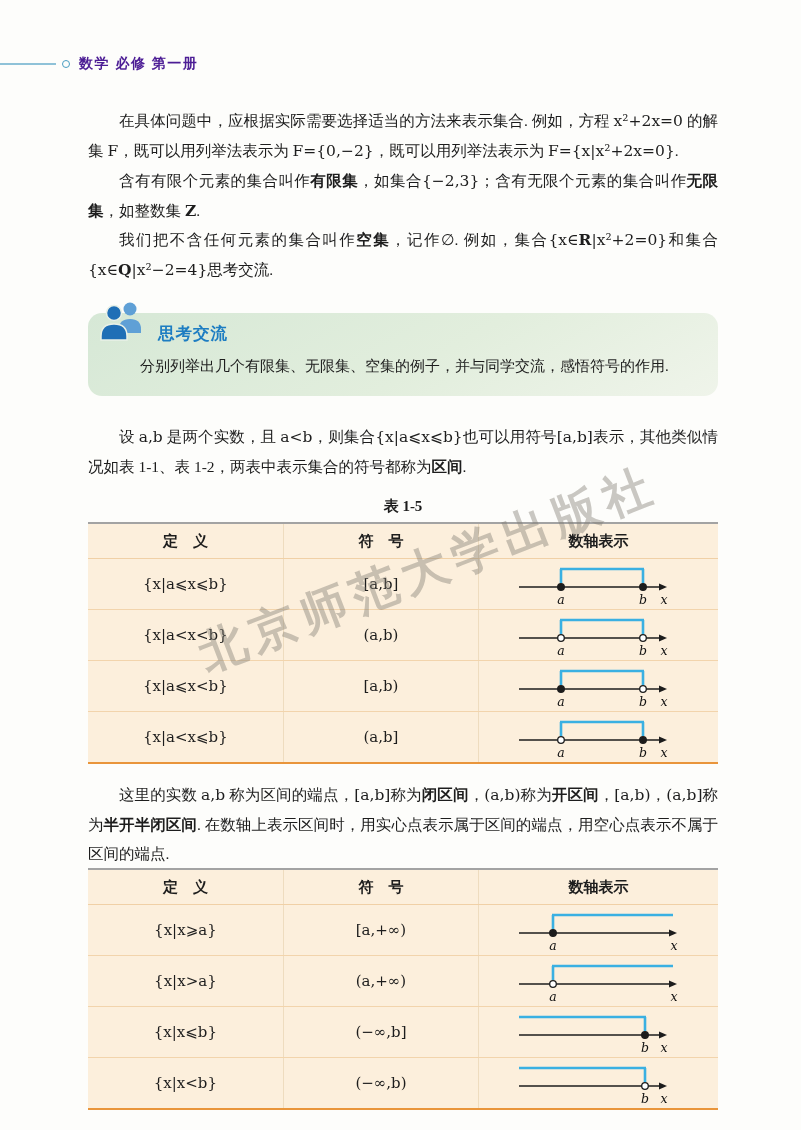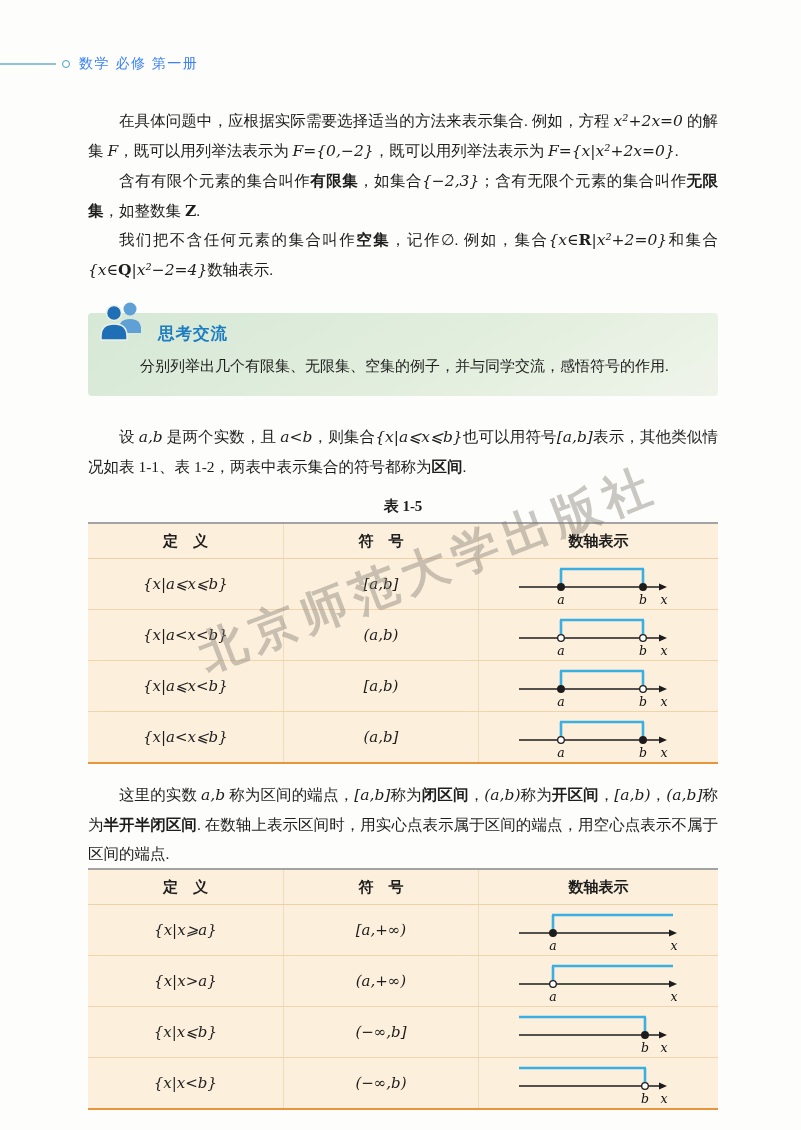--- a/index.html
+++ b/index.html
@@ -3,31 +3,31 @@
 <meta charset="utf-8">
 <style>
   html,body{margin:0;padding:0;width:801px;height:1130px;overflow:hidden;background:#fdfdfb;}
   body{font-family:"Liberation Serif","DejaVu Serif",serif;color:#1d1d1d;position:relative;}
   .content{padding:0 83px 0 88px;}
 
   
   .running-head{display:flex;align-items:center;padding-top:55px;}
   .rh-line{width:56px;height:2px;background:#8fc2d8;}
   .rh-dot{width:6px;height:6px;border:1.5px solid #4a9ec2;border-radius:50%;margin:0 9px 0 6px;background:#fdfdfb;}
-  .rh-title{color:#3b82f6;font-weight:normal;font-family:"Liberation Sans","DejaVu Sans",sans-serif;font-size:14px;letter-spacing:1.5px;}
+  .rh-title{color:#4c1d95;font-weight:bold;font-family:"Liberation Sans","DejaVu Sans",sans-serif;font-size:14px;letter-spacing:1.5px;}
 
   
   .text-block{margin-top:33px;}
   p.para{margin:0;font-size:15.5px;line-height:29px;text-align:justify;text-indent:2em;}
   .bold{font-weight:bold;}
-  .math{font-family:"DejaVu Serif",serif;font-style:italic;}
+  .math{font-family:"DejaVu Serif",serif;}
   .upright{font-style:normal;}
 
   
-  .think-box{position:relative;margin-top:28px;border-radius:4px;
+  .think-box{position:relative;margin-top:28px;border-radius:14px;
     background:linear-gradient(150deg,#d6e8d6 0%,#e2eedd 55%,#eff4ea 100%);
     padding:10px 10px 15px 22px;min-height:58px;}
   .tb-icon{position:absolute;left:10px;top:-13px;line-height:0;}
   .tb-title{margin-left:48px;color:#1d7dc2;font-weight:bold;font-size:16.5px;
     font-family:"Liberation Sans","DejaVu Sans",sans-serif;letter-spacing:1px;}
   .tb-body{margin:9px 0 0 0;font-size:15px;line-height:24px;text-indent:2em;}
 
   
   .tbl-caption{margin:16px 0 6px 0;text-align:center;font-weight:bold;font-size:15px;}
   table.interval{width:100%;border-collapse:collapse;background:#fcefdc;
@@ -55,21 +55,21 @@
     <span class="rh-line"></span>
     <span class="rh-dot"></span>
     <span class="rh-title">数学 必修 第一册</span>
   </div>
 
   <div class="content">
 
     <div class="text-block">
       <p class="para"><span>在具体问题中，应根据实际需要选择适当的方法来表示集合. 例如，方程 </span><span class="math">x²+2x=0</span><span> 的解集 </span><span class="math">F</span><span>，既可以用列举法表示为 </span><span class="math">F={0,−2}</span><span>，既可以用列举法表示为 </span><span class="math">F={x|x²+2x=0}</span><span>.</span></p>
       <p class="para"><span>含有有限个元素的集合叫作</span><span class="bold">有限集</span><span>，如集合</span><span class="math">{−2,3}</span><span>；含有无限个元素的集合叫作</span><span class="bold">无限集</span><span>，如整数集 </span><span class="bold math upright">Z</span><span>.</span></p>
-      <p class="para"><span>我们把不含任何元素的集合叫作</span><span class="bold">空集</span><span>，记作∅. 例如，集合</span><span class="math">{x∈</span><span class="bold math upright">R</span><span class="math">|x²+2=0}</span><span>和集合</span><span class="math">{x∈</span><span class="bold math upright">Q</span><span class="math">|x²−2=4}</span><span>数轴表示.</span></p>
+      <p class="para"><span>我们把不含任何元素的集合叫作</span><span class="bold">空集</span><span>，记作∅. 例如，集合</span><span class="math">{x∈</span><span class="bold math upright">R</span><span class="math">|x²+2=0}</span><span>和集合</span><span class="math">{x∈</span><span class="bold math upright">Q</span><span class="math">|x²−2=4}</span><span>思考交流.</span></p>
     </div>
 
     <div class="think-box">
       <span class="tb-icon">
         <svg width="50" height="42" viewBox="0 0 50 42">
           <circle cx="32" cy="9" r="6.5" fill="#5fa0d6"></circle>
           <path d="M21 29 q0-10 11-10 q11 0 11 10 l0 4 l-22 0 z" fill="#5fa0d6"></path>
           <circle cx="16" cy="13" r="7.5" fill="#1f6fb6" stroke="#e9f1e7" stroke-width="1.5"></circle>
           <path d="M3 36 q0-12 13-12 q13 0 13 12 l0 4 l-26 0 z" fill="#1f6fb6" stroke="#e9f1e7" stroke-width="1.5"></path>
         </svg>

